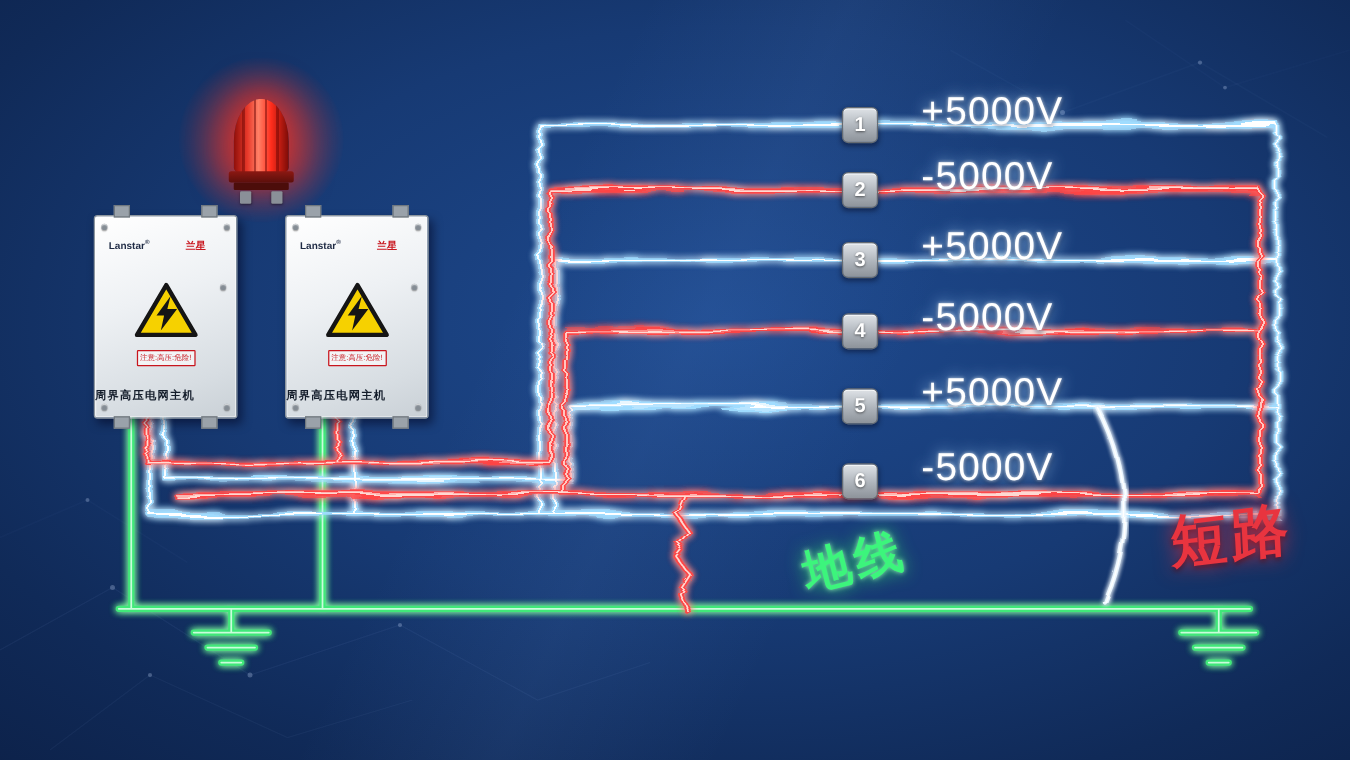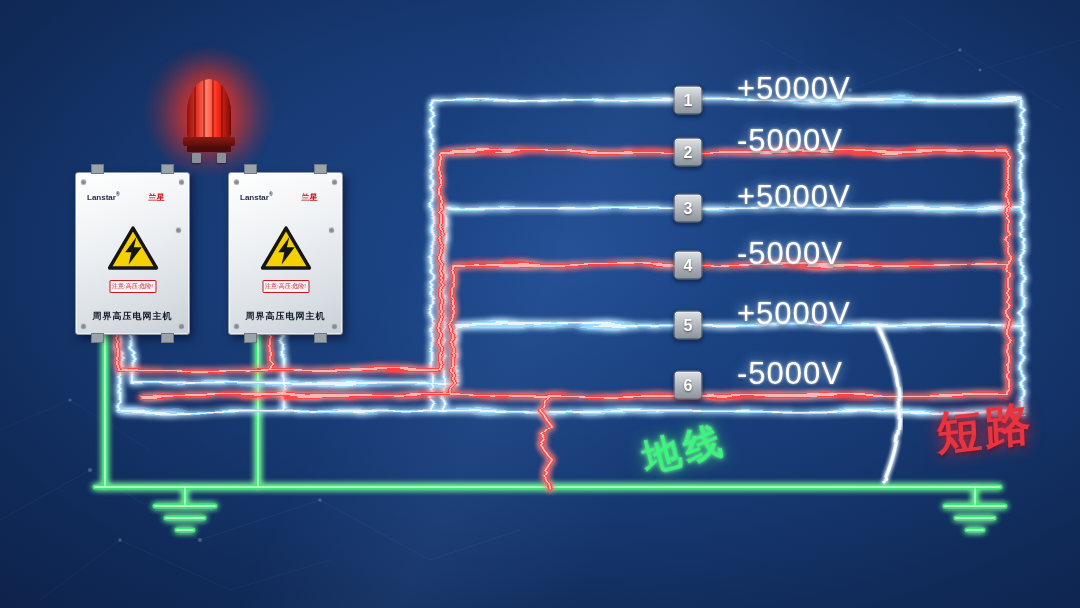--- a/index.html
+++ b/index.html
@@ -47,21 +47,21 @@
   .brand{position:absolute;top:18px;left:11px;font-size:8px;font-weight:bold;color:#1e2a44;white-space:nowrap;}
   .brand sup{font-size:5px;}
   .brand .cn{color:#c8151d;margin-left:1px;padding-left:28px;}
   .warn-tri{position:absolute;top:52px;left:50%;transform:translateX(-50%);}
   .warn-text{
     position:absolute;top:107px;left:50%;transform:translateX(-50%);
     font-size:6px;color:#c8151d;border:1px solid #c8151d;border-radius:1px;
     padding:1px 2px;white-space:nowrap;background:rgba(255,255,255,.6);
   }
   .dev-name{
-    position:absolute;top:137px;width:100%;text-align:center;
+    position:absolute;top:137px;width:100%;
     font-size:9px;font-weight:bold;color:#141d2b;letter-spacing:1px;white-space:nowrap;
   }
   .screw{position:absolute;width:5px;height:5px;border-radius:50%;background:#848c94;
     box-shadow:inset 0 1px 1px rgba(255,255,255,.7),0 1px 1px rgba(0,0,0,.35);}
   .screw.s-tl{top:6px;left:5px}.screw.s-tr{top:6px;right:5px}
   .screw.s-mr{top:54px;right:8px}
   .screw.s-bl{bottom:6px;left:5px}.screw.s-br{bottom:6px;right:5px}
 
   
   .beacon{position:absolute;left:183px;top:76px;width:52px;height:92px;z-index:4;}

